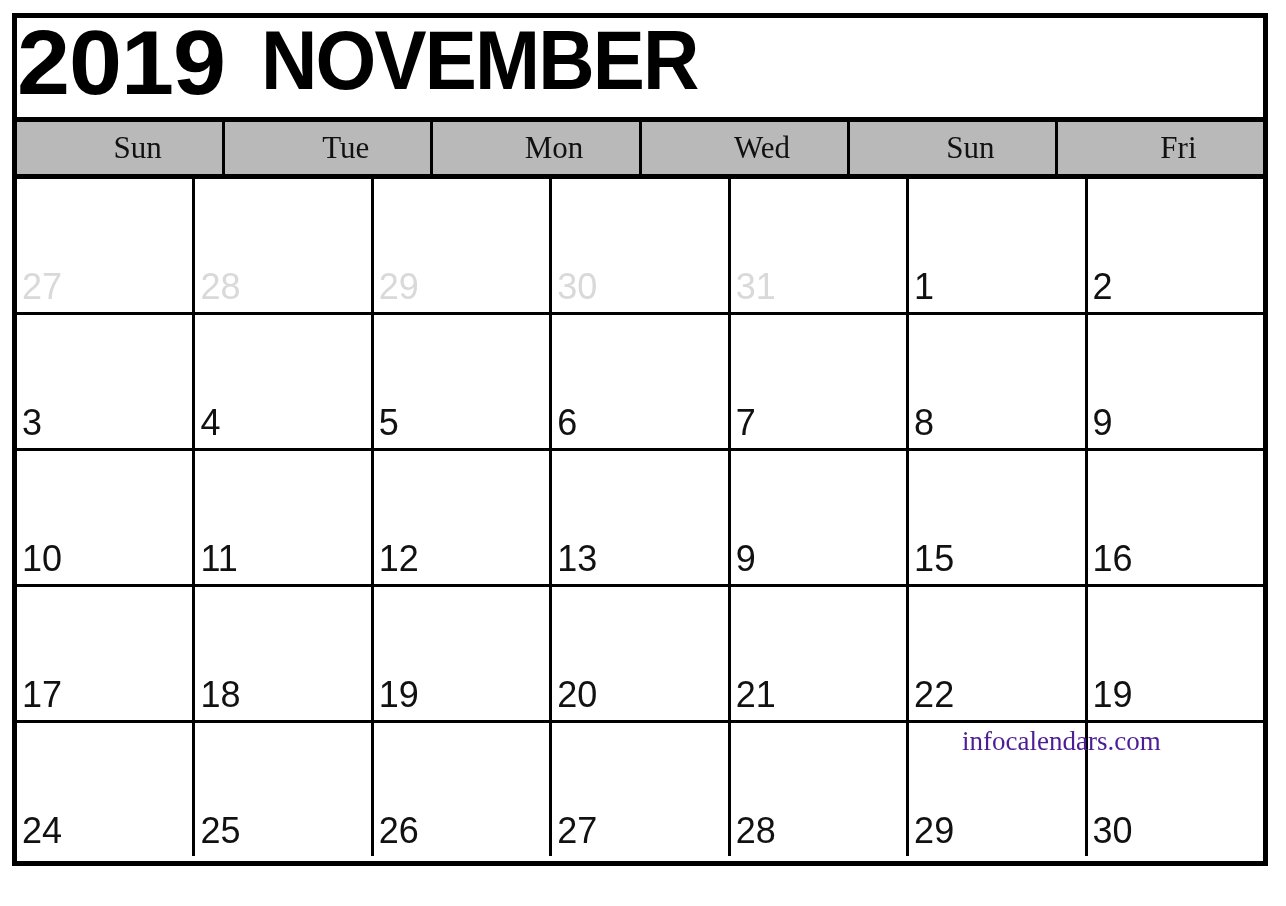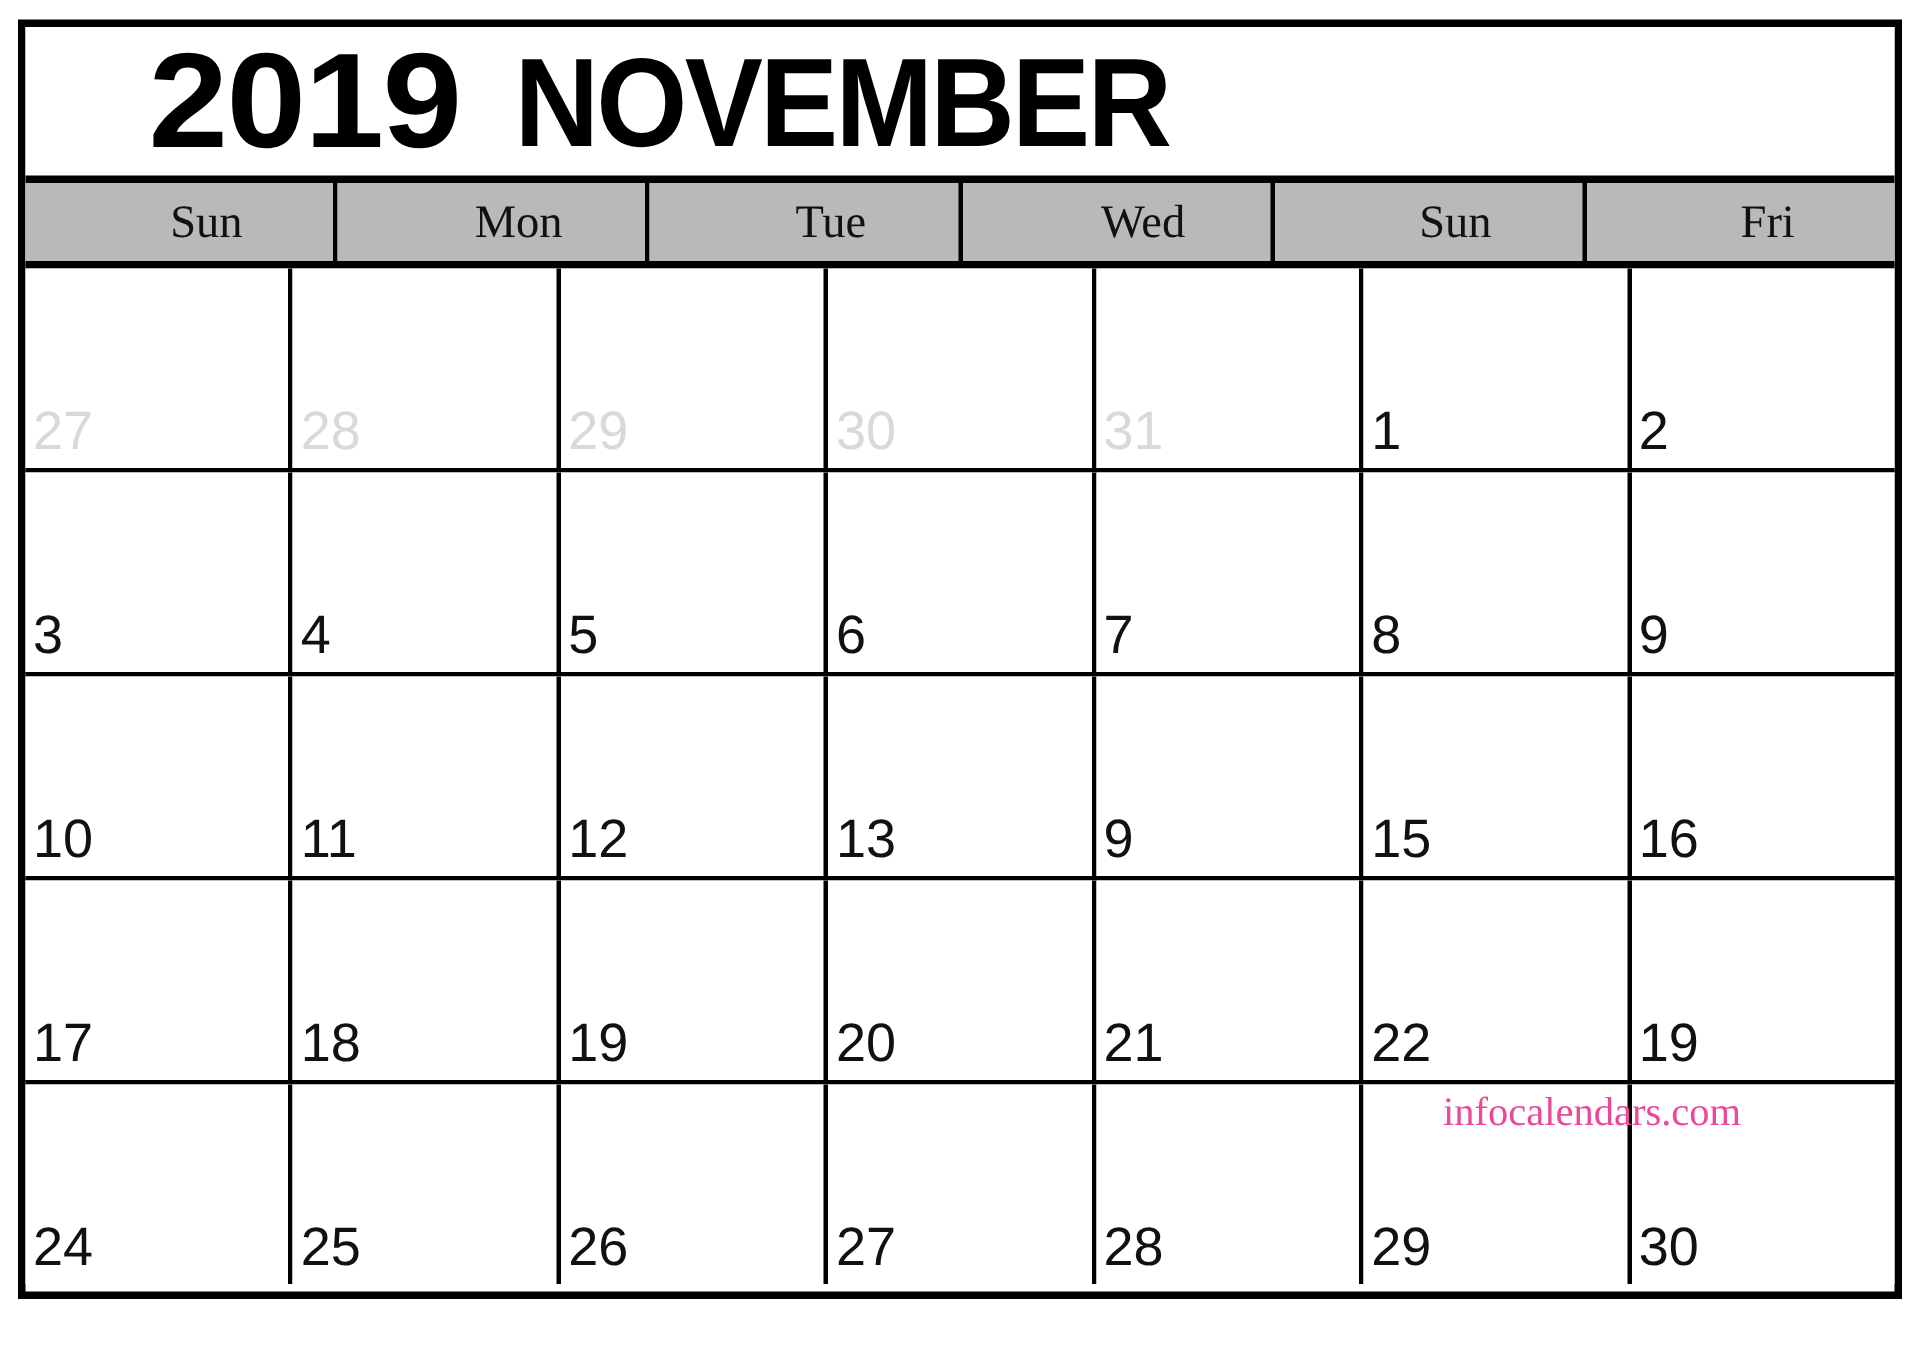--- a/index.html
+++ b/index.html
@@ -26,22 +26,21 @@
     background: #ffffff;
   }
 
   
   #title-band {
     height: 104px;
     box-sizing: border-box;
     border-bottom: 5px solid #000000;
     background: #ffffff;
     display: flex;
-    align-items: center;
-    padding-left: 82px;
+    align-items: flex-start;
     overflow: hidden;
   }
   .title-text {
     font-family: "Liberation Sans", sans-serif;
     font-weight: bold;
     font-size: 90px;
     line-height: 90px;
     color: #000000;
     letter-spacing: -1px;
     white-space: nowrap;
@@ -123,47 +122,47 @@
   }
 
   
   #watermark {
     position: absolute;
     left: 945px;
     top: 710px;
     font-family: "Liberation Serif", serif;
     font-size: 27px;
     line-height: 27px;
-    color: #ec4899;
+    color: #4c1d95;
     white-space: nowrap;
     pointer-events: none;
     z-index: 5;
   }
 </style>
 </head>
 <body>
 
 <div id="calendar-root">
 
   <div id="title-band">
     <span class="title-text" id="title-year">2019</span>
     <span class="title-text" id="title-month">NOVEMBER</span>
   </div>
 
   <div id="weekday-row">
       <div class="weekday-cell">
         <span>Sun</span>
       </div>
       <div class="weekday-cell">
+        <span>Tue</span>
+      </div>
+      <div class="weekday-cell">
         <span>Mon</span>
       </div>
       <div class="weekday-cell">
-        <span>Tue</span>
-      </div>
-      <div class="weekday-cell">
         <span>Wed</span>
       </div>
       <div class="weekday-cell">
         <span>Sun</span>
       </div>
       <div class="weekday-cell">
         <span>Fri</span>
       </div>
     </div>
 

